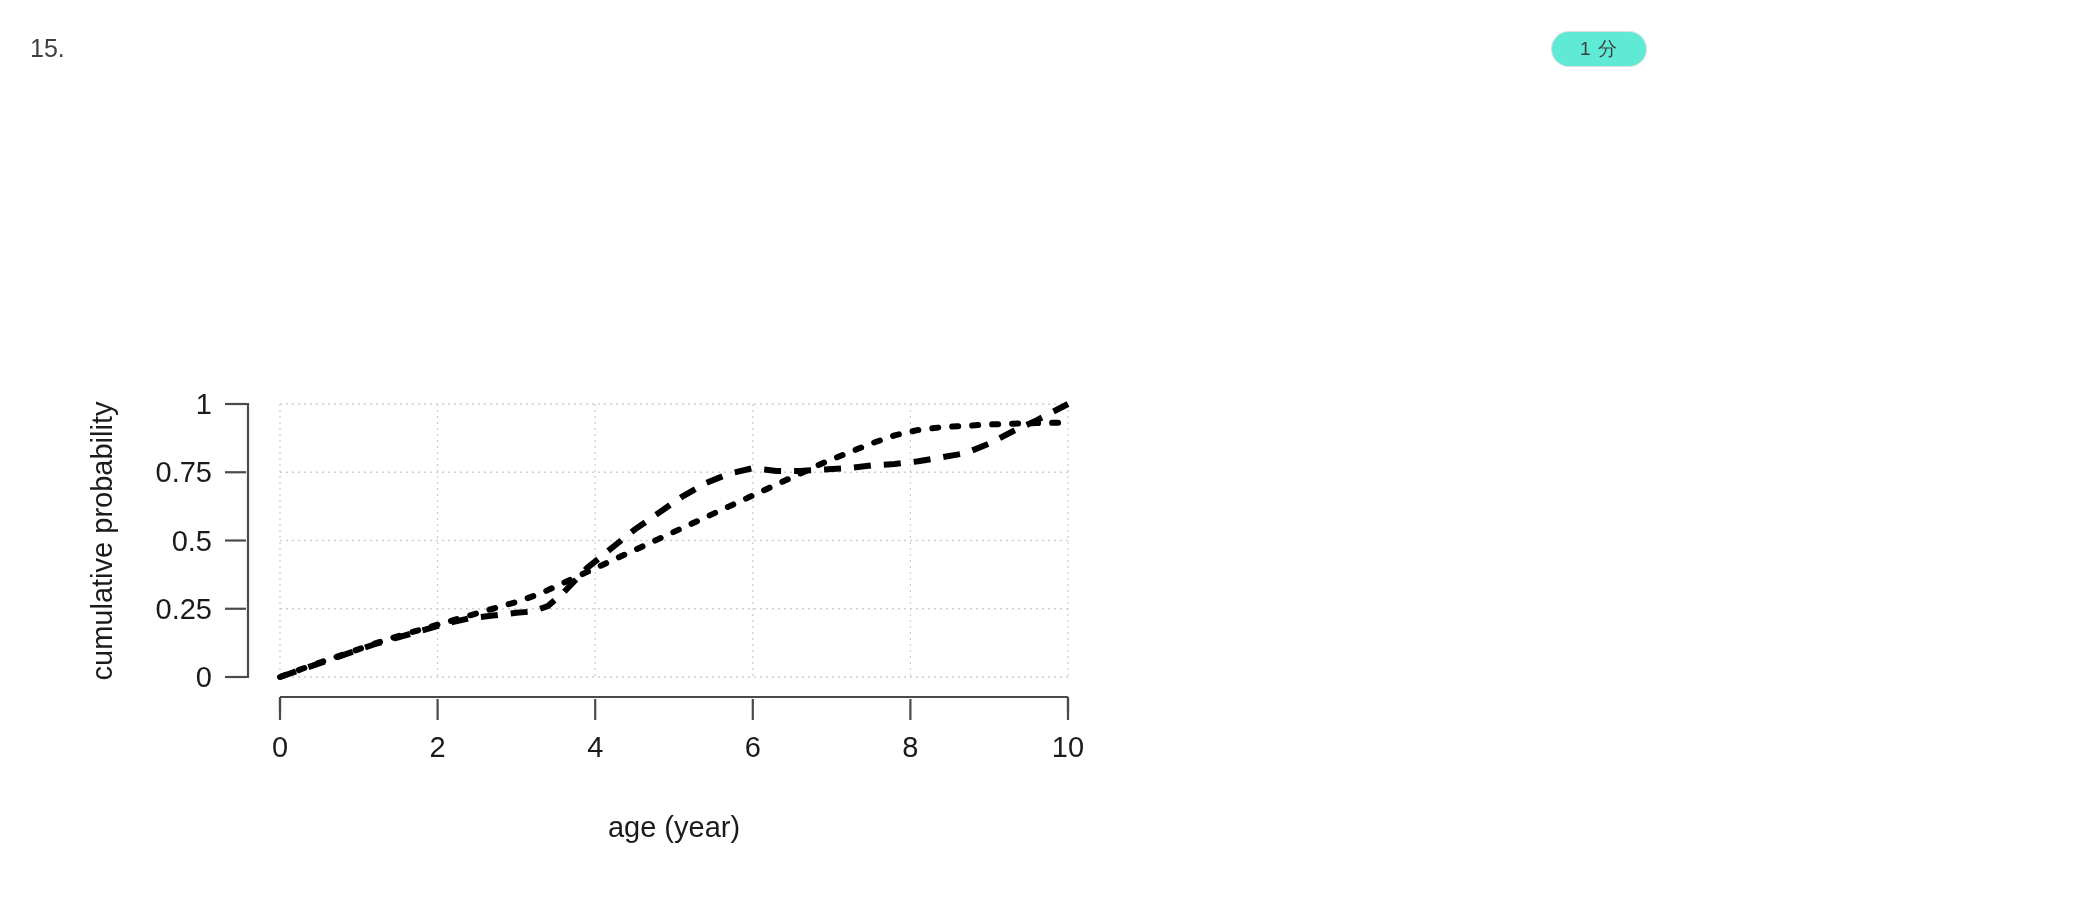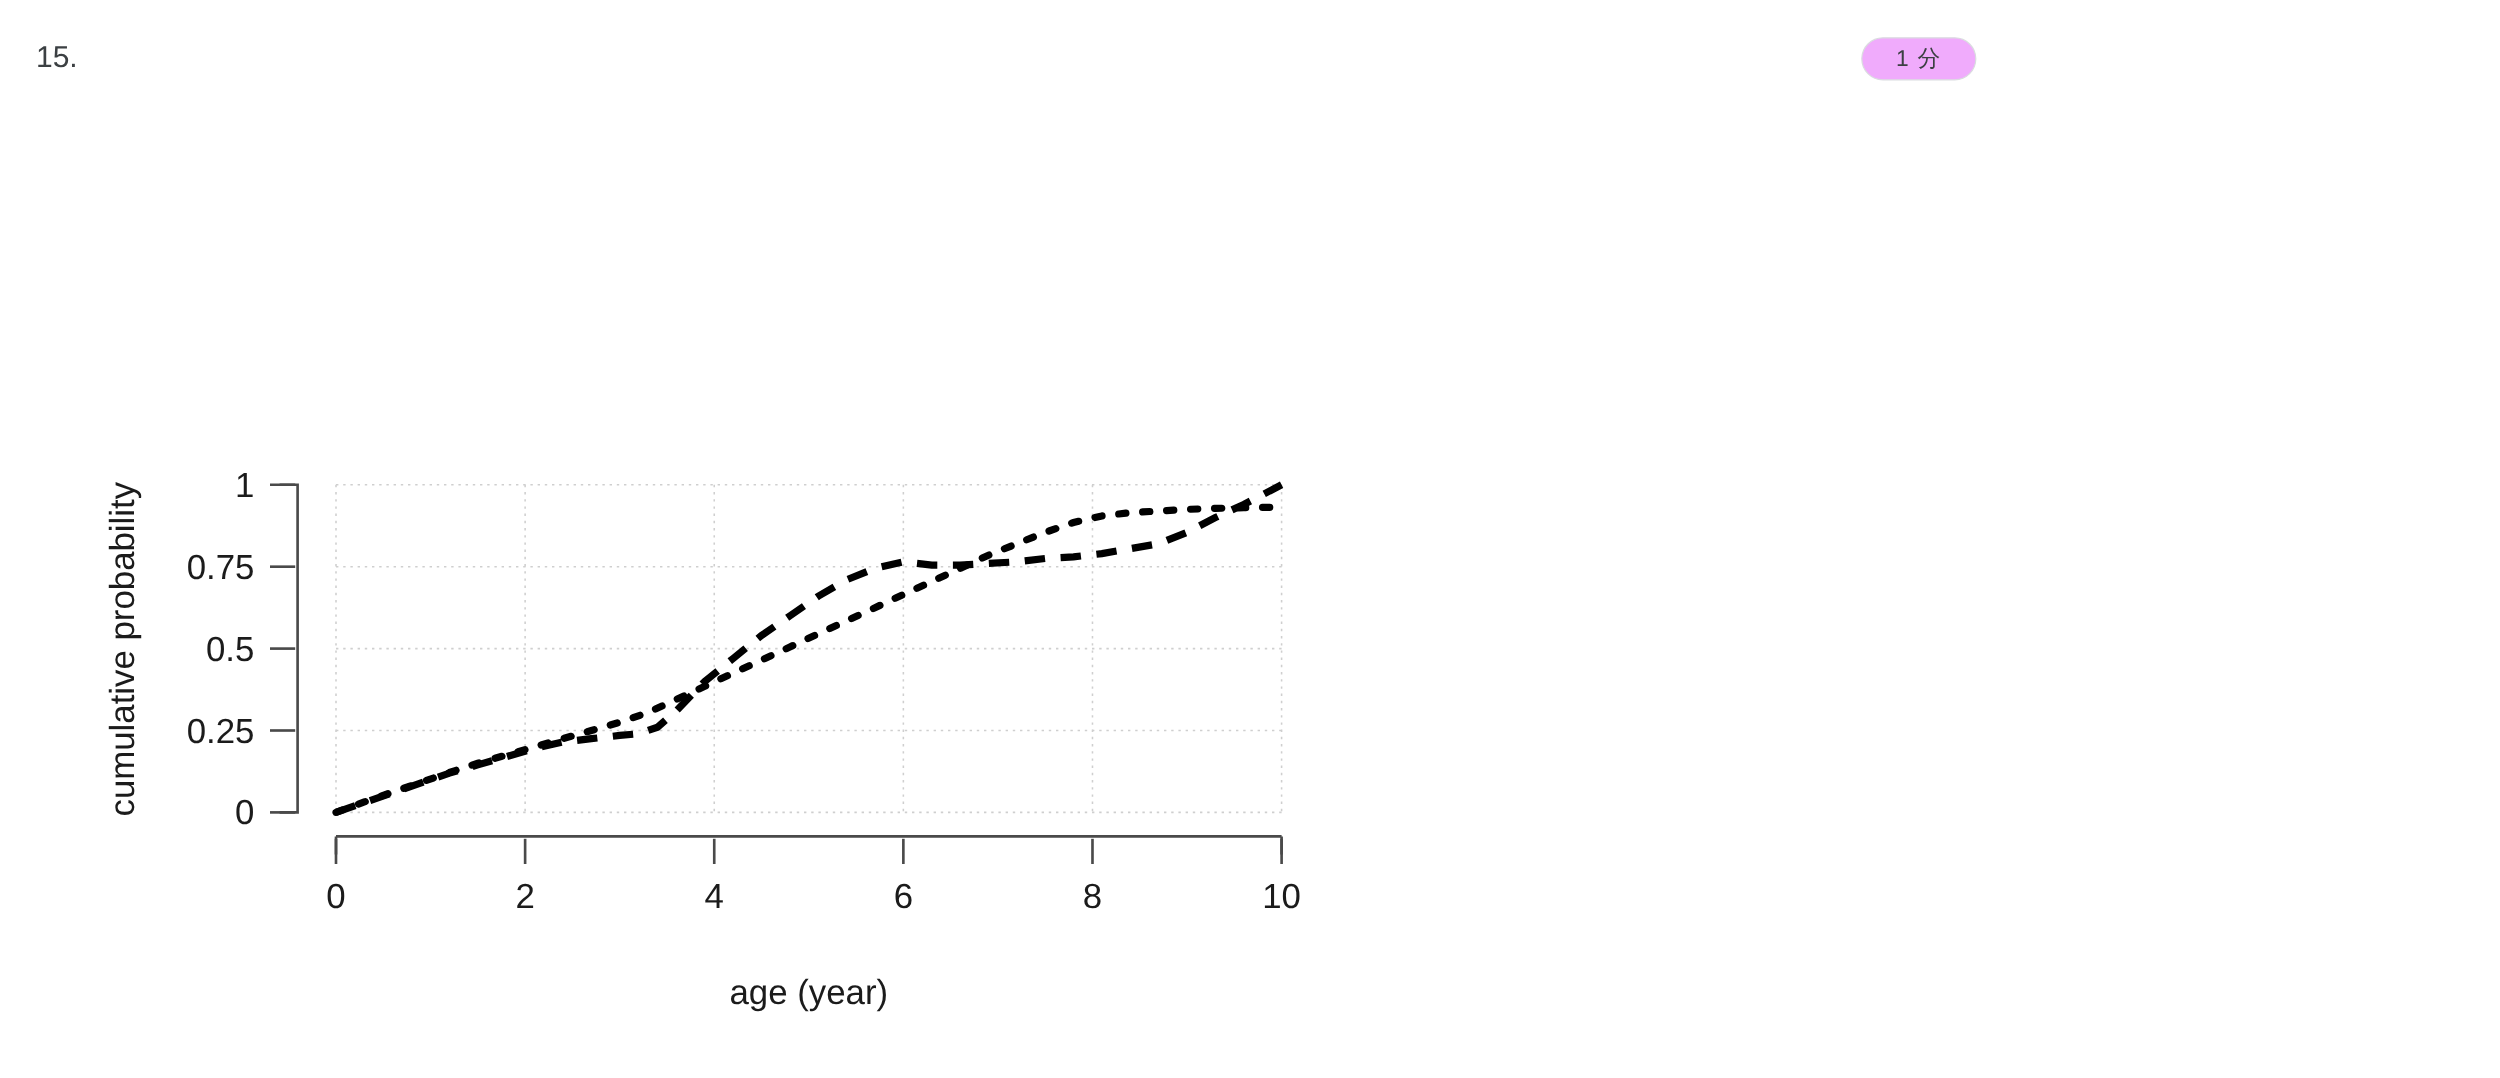--- a/index.html
+++ b/index.html
@@ -63,21 +63,21 @@
 
   
   #points-badge {
     position: absolute;
     right: 163px;
     top: 19px;
     min-width: 96px;
     height: 36px;
     border: 1px solid #dadce0;
     border-radius: 20px;
-    background: #f0abfc;
+    background: #5eead4;
     display: flex;
     align-items: center;
     justify-content: center;
     font-size: 19px;
     color: #3c4043;
     box-sizing: border-box;
     padding: 0 18px;
     letter-spacing: 1px;
   }
 

